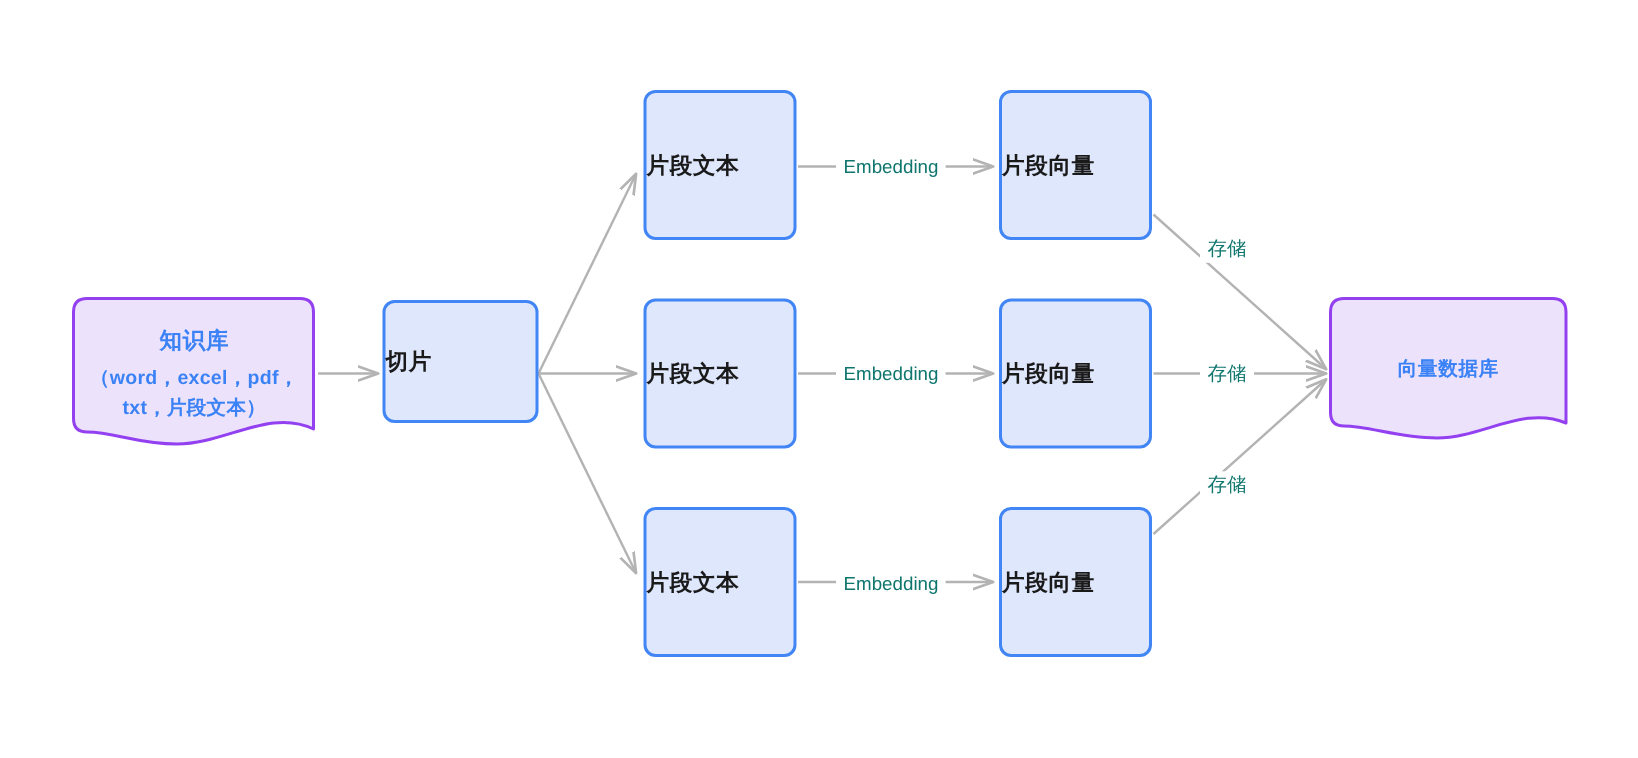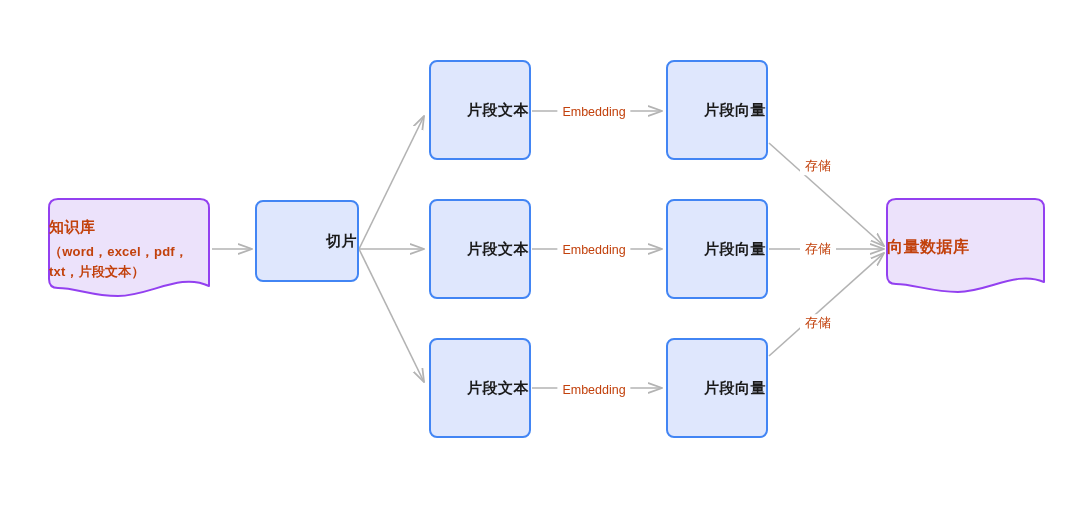--- a/index.html
+++ b/index.html
@@ -22,21 +22,21 @@
     left: 0;
     top: 0;
     width: 1092px;
     height: 505px;
   }
   .node {
     position: absolute;
     box-sizing: border-box;
     display: flex;
     flex-direction: column;
-    align-items: flex-end;
+    align-items: flex-start;
     justify-content: center;
     text-align: center;
     font-family: Liberation Mono, monospace;
   }
   .box {
     background: #dfe7fd;
     border: 2px solid #4285f4;
     border-radius: 8px;
   }
   .box .title {
@@ -45,38 +45,38 @@
     color: #1a1a1a;
     letter-spacing: 0.5px;
   }
   .doc-node {
     position: absolute;
   }
   .doc-node .doc-label {
     position: absolute;
     left: 0;
     right: 0;
-    text-align: left;
-    color: #c2410c;
+    text-align: center;
+    color: #3b82f6;
   }
   .doc-title {
     font-size: 15px;
     font-weight: bold;
     letter-spacing: 0.5px;
   }
   .doc-sub {
     font-size: 13px;
     font-weight: bold;
     line-height: 1.55;
     letter-spacing: 0.2px;
   }
   .edge-label {
     position: absolute;
     font-size: 12.5px;
-    color: #c2410c;
+    color: #0f766e;
     background: #ffffff;
     padding: 1px 5px;
     white-space: nowrap;
     transform: translate(-50%, -50%);
     line-height: 1.2;
   }
   .edge-label.cjk {
     font-size: 13px;
   }
 </style>
@@ -143,21 +143,21 @@
     <div class="title">片段向量</div>
   </div>
   <div class="node box" style="left:666px; top:199px; width:102px; height:100px;">
     <div class="title">片段向量</div>
   </div>
   <div class="node box" style="left:666px; top:338px; width:102px; height:100px;">
     <div class="title">片段向量</div>
   </div>
 
   <div class="doc-node" style="left:887px; top:199px; width:157px; height:93px;">
-    <div class="doc-label doc-title" style="top:38px; font-size:16px;">向量数据库</div>
+    <div class="doc-label doc-title" style="top:38px; font-size:13px;">向量数据库</div>
   </div>
 
   <div class="edge-label" style="left:594px; top:112px;">Embedding</div>
   <div class="edge-label" style="left:594px; top:250px;">Embedding</div>
   <div class="edge-label" style="left:594px; top:390px;">Embedding</div>
 
   <div class="edge-label cjk" style="left:818px; top:166px;">存储</div>
   <div class="edge-label cjk" style="left:818px; top:249px;">存储</div>
   <div class="edge-label cjk" style="left:818px; top:323px;">存储</div>
 

